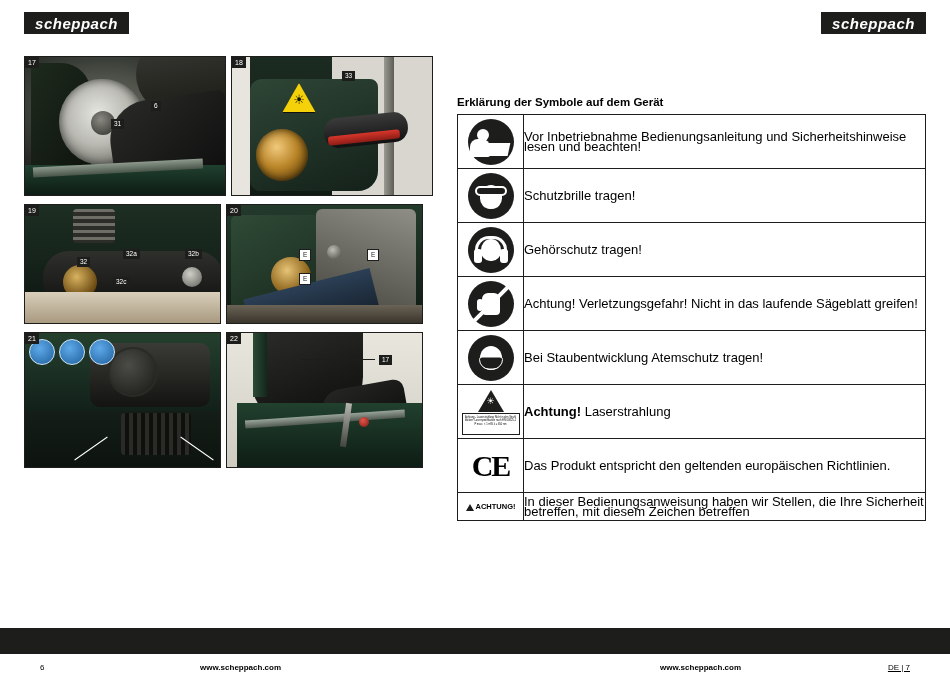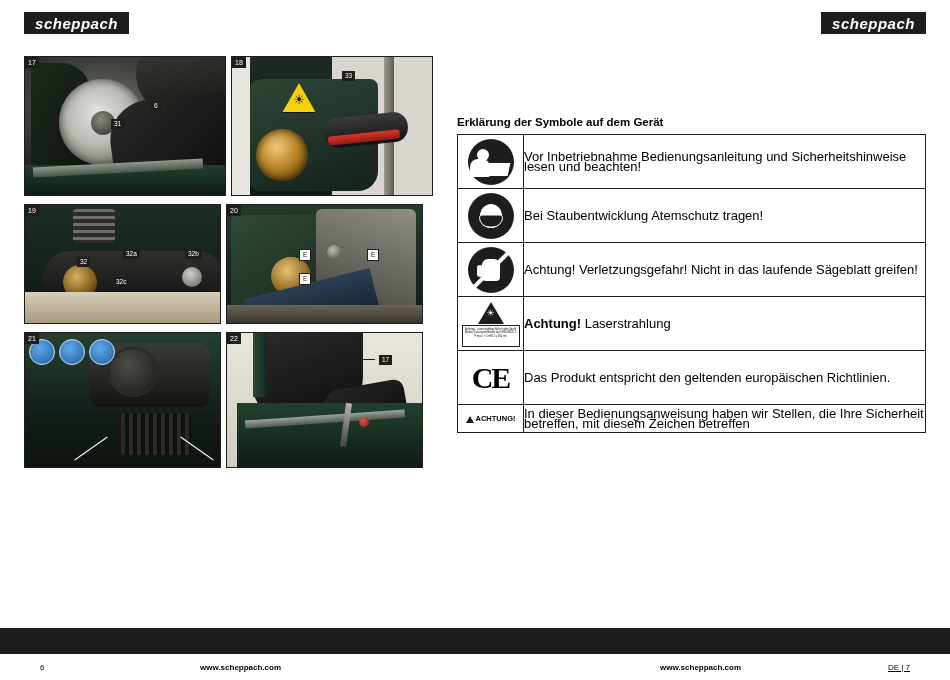--- a/index.html
+++ b/index.html
@@ -315,21 +315,21 @@
   }
 
   
   .right-col {
     flex: 1 1 auto;
     padding: 10px 24px 0 24px;
   }
   .sym-title {
     font-size: 11.5px;
     font-weight: bold;
-    margin: 60px 0 6px 0;
+    margin: 40px 0 6px 0;
   }
   table.symbols {
     width: 100%;
     border-collapse: collapse;
     table-layout: fixed;
   }
   table.symbols td {
     border: 1px solid #1d1d1b;
     vertical-align: middle;
     padding: 0;
@@ -644,44 +644,64 @@
           <td class="sym-cell">
             <div class="circle-black">
               <div class="read-head"></div>
               <div class="read-body"></div>
               <div class="read-book"></div>
             </div>
           </td>
           <td class="txt-cell">Vor Inbetriebnahme Bedienungsanleitung und Sicherheitshinweise lesen und beachten!</td>
         </tr>
 
-
+        <tr>
+          <td class="sym-cell">
+            <div class="circle-black">
+              <div class="goggle-head"></div>
+              <div class="goggle-lens"></div>
+            </div>
+          </td>
+          <td class="txt-cell">Schutzbrille tragen!</td>
+        </tr>
+
+        <tr>
+          <td class="sym-cell">
+            <div class="circle-black">
+              <div class="ear-head"></div>
+              <div class="ear-band"></div>
+              <div class="ear-cup-l"></div>
+              <div class="ear-cup-r"></div>
+            </div>
+          </td>
+          <td class="txt-cell">Gehörschutz tragen!</td>
+        </tr>
+
+        <tr>
+          <td class="sym-cell">
+            <div class="circle-slashed">
+              <div class="hand-glyph"></div>
+              <div class="slash"></div>
+            </div>
+          </td>
+          <td class="txt-cell">Achtung! Verletzungsgefahr! Nicht in das laufende Sägeblatt greifen!</td>
+        </tr>
 
         <tr>
           <td class="sym-cell">
             <div class="circle-black">
               <div class="mask-head"></div>
               <div class="mask-cover"></div>
             </div>
           </td>
           <td class="txt-cell">Bei Staubentwicklung Atemschutz tragen!</td>
         </tr>
 
         <tr>
           <td class="sym-cell">
-            <div class="circle-slashed">
-              <div class="hand-glyph"></div>
-              <div class="slash"></div>
-            </div>
-          </td>
-          <td class="txt-cell">Achtung! Verletzungsgefahr! Nicht in das laufende Sägeblatt greifen!</td>
-        </tr>
-
-        <tr>
-          <td class="sym-cell">
             <div class="tri-warn">
               <div class="tri-inner">☀</div>
             </div>
             <div class="laser-plate">Achtung - Laserstrahlung Nicht in den Strahl blicken! Laserspezifikation nach EN 60825-1 P max.: &lt; 1 mW  λ = 650 nm</div>
           </td>
           <td class="txt-cell"><span class="bold">Achtung!</span><span> Laserstrahlung</span></td>
         </tr>
 
 
         <tr>

